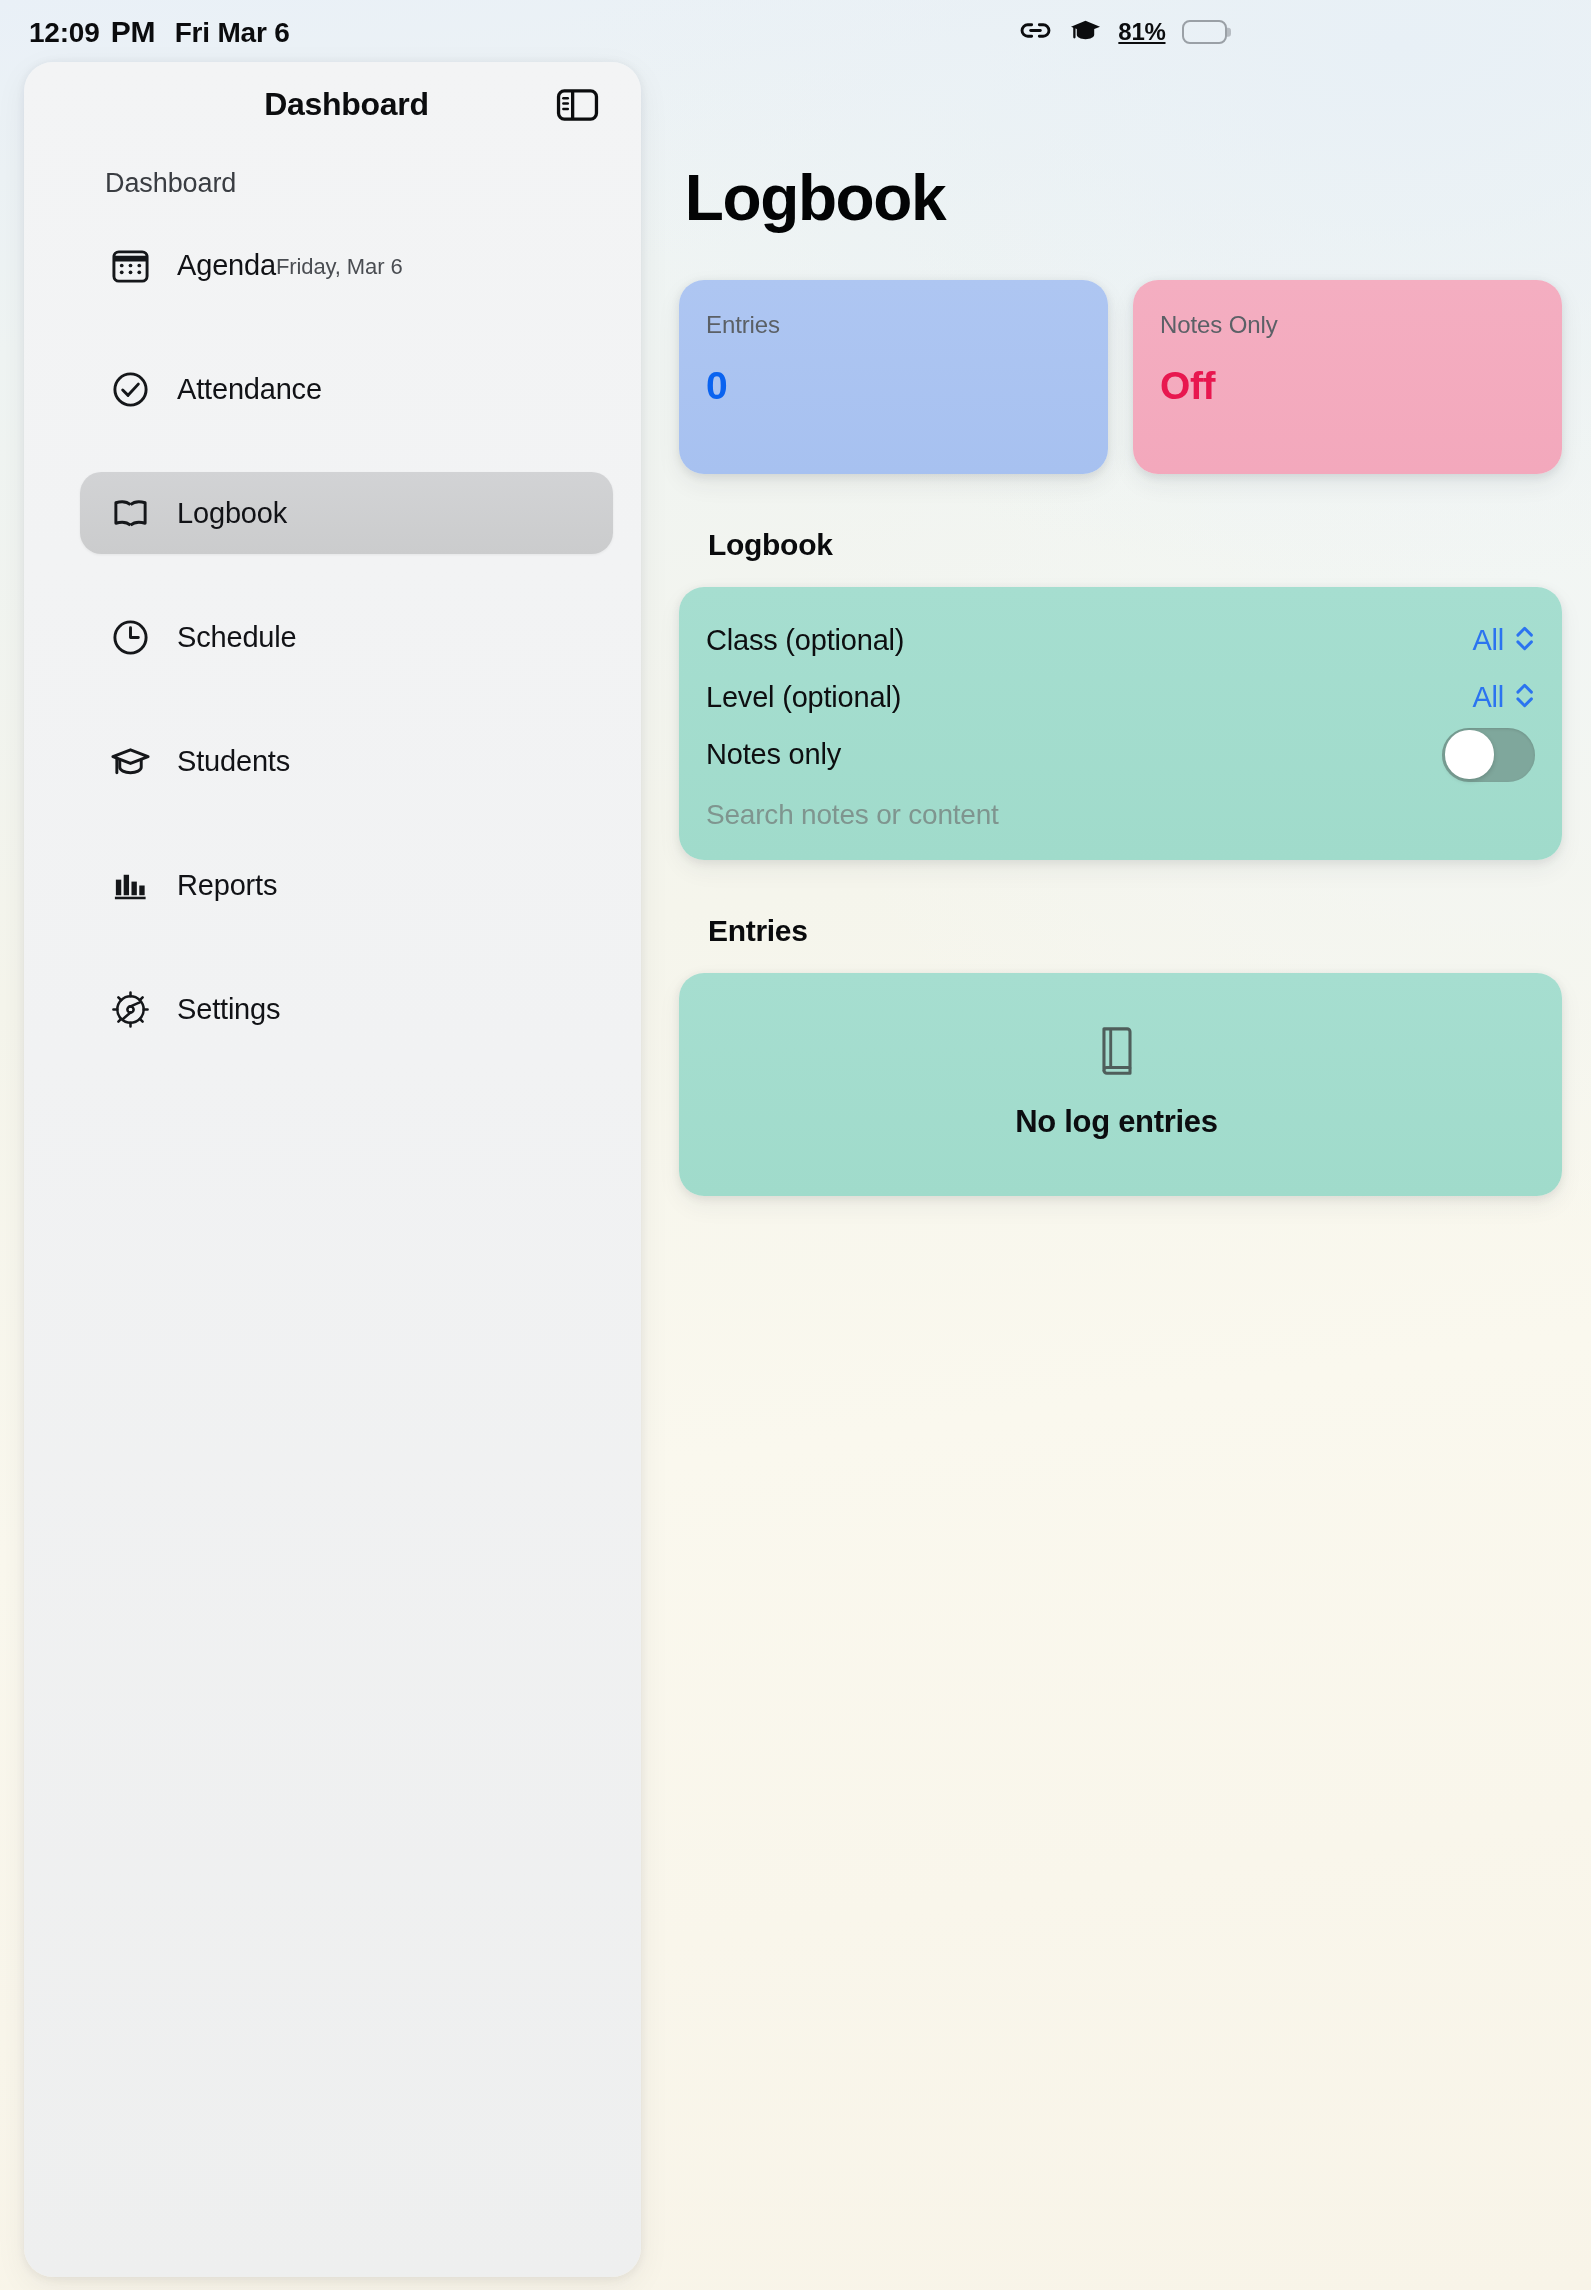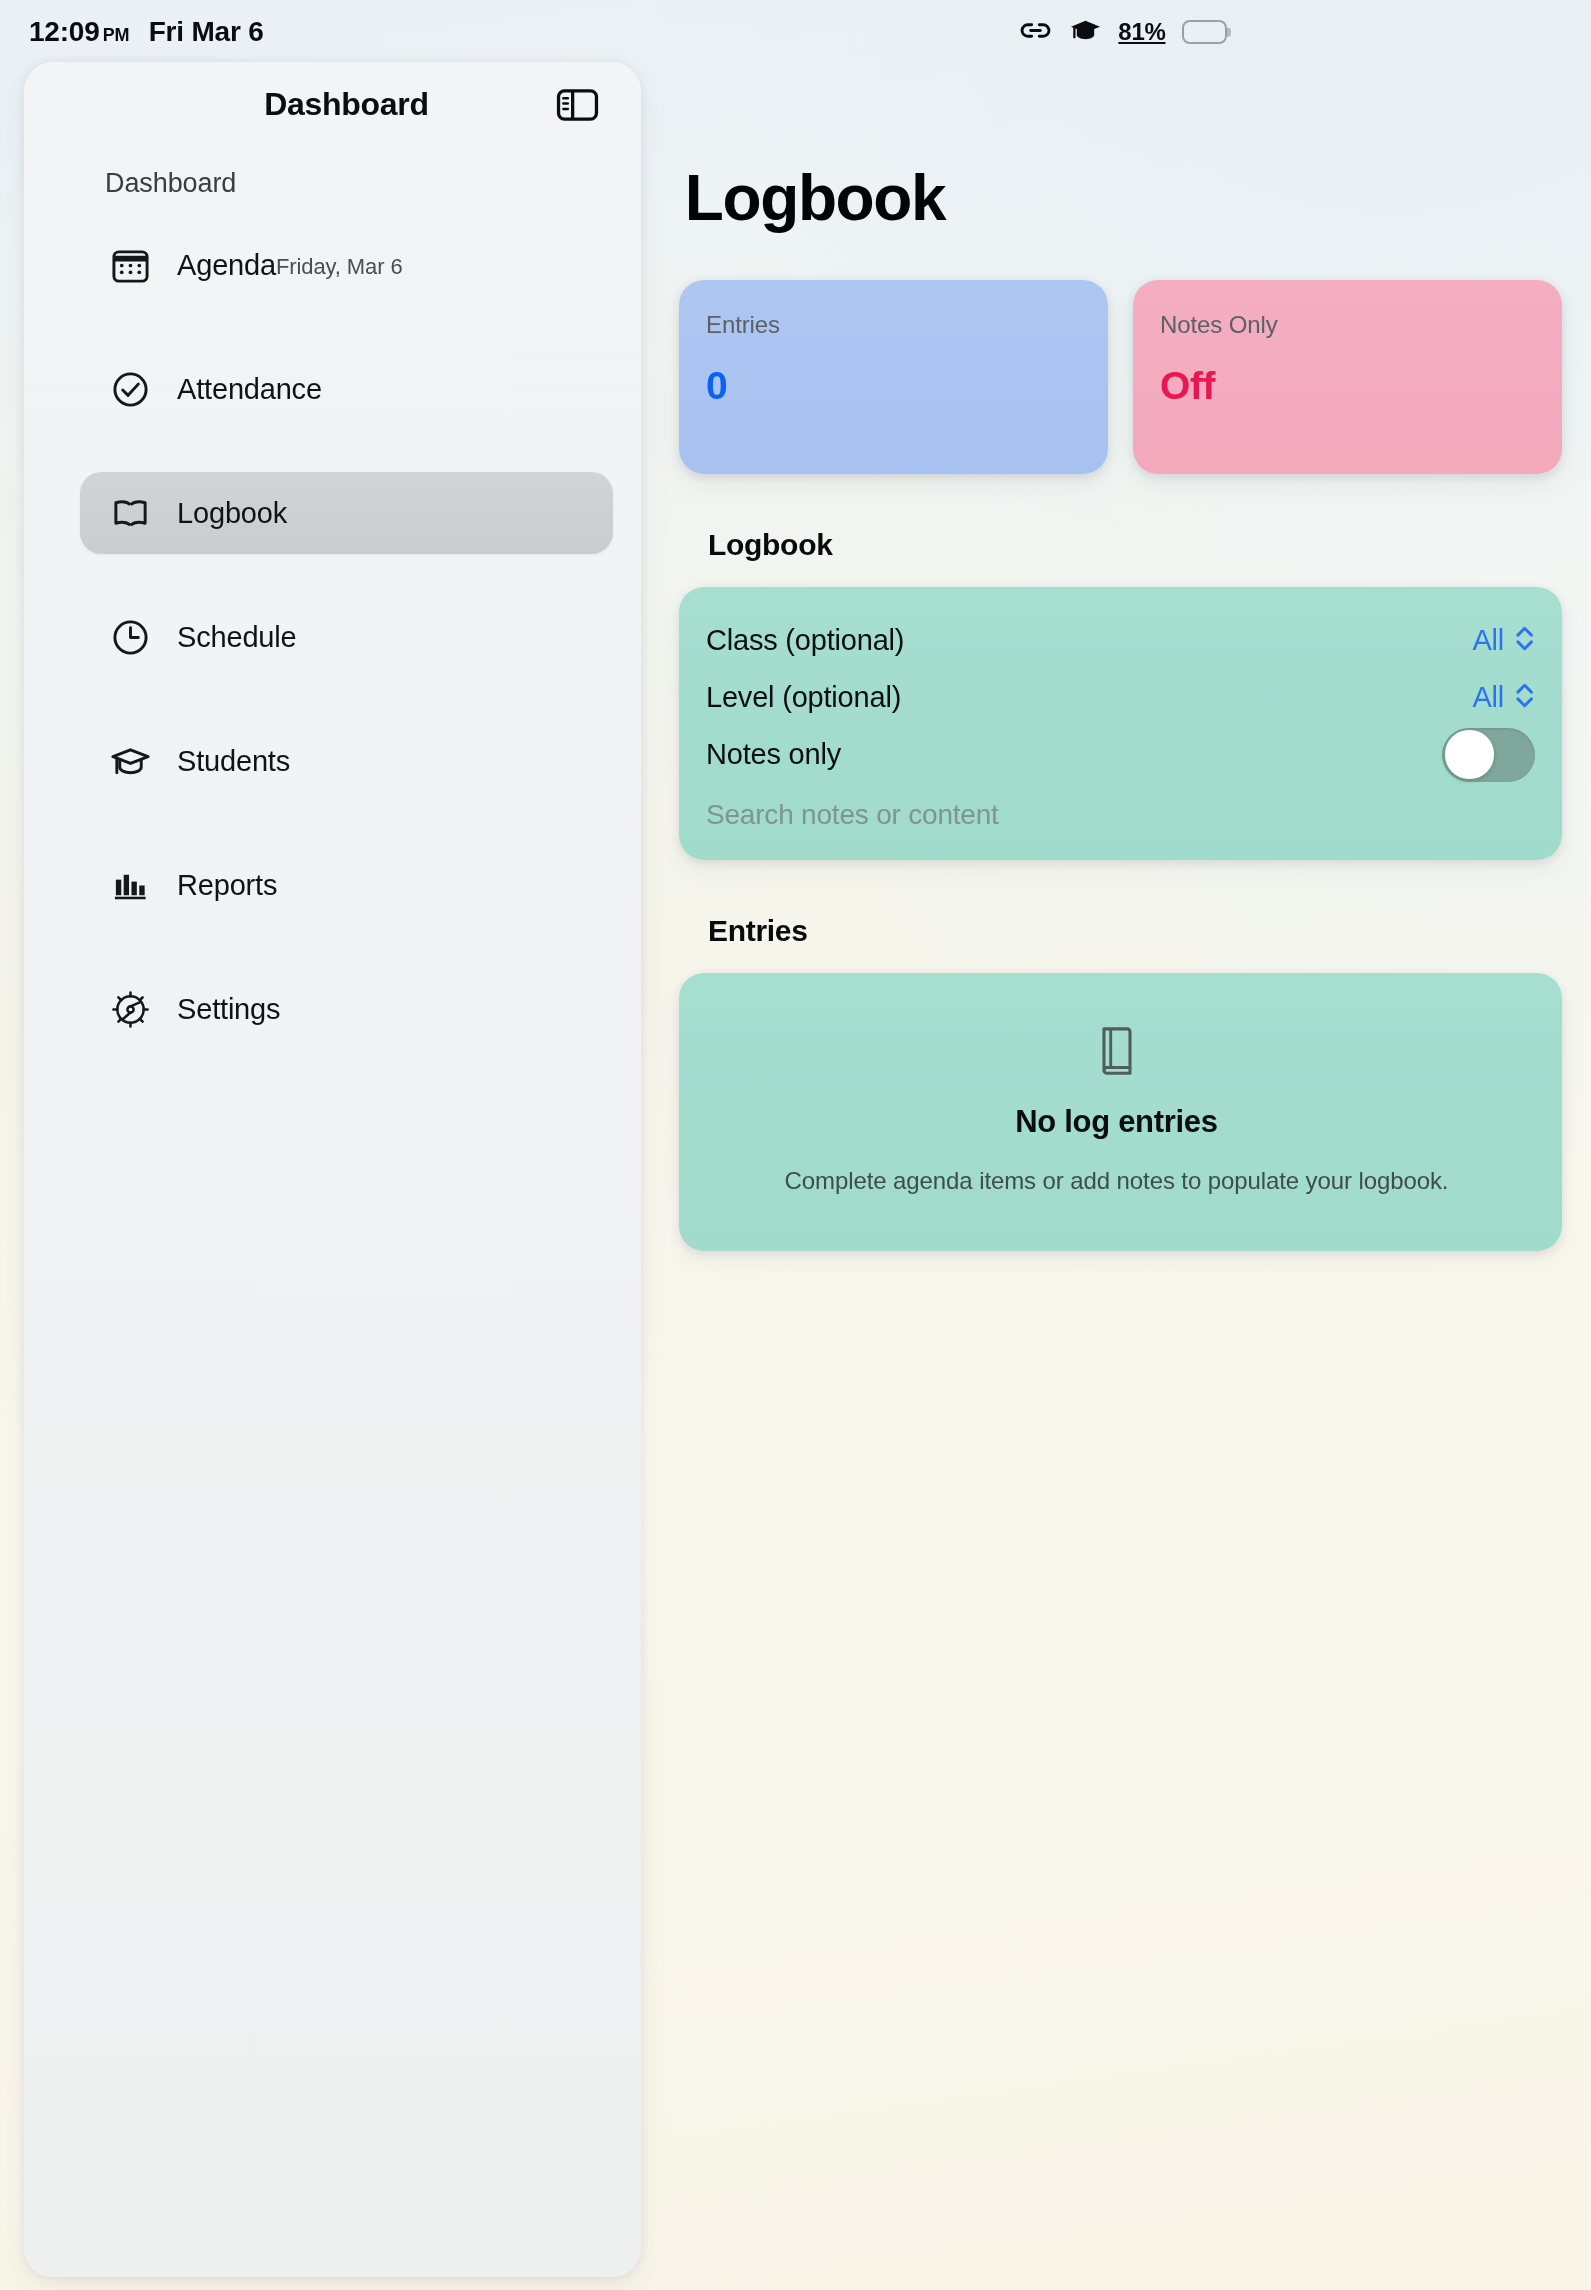--- a/index.html
+++ b/index.html
@@ -31,21 +31,21 @@
   .sb-left {
     display: flex;
     align-items: baseline;
     gap: 19.4px;
     font-size: 28px;
     font-weight: 600;
     color: #0b0c0e;
     letter-spacing: -0.2px;
   }
   .sb-time { display: flex; align-items: baseline; }
-  .sb-ampm { font-size: 18px; margin-left: 3px; }
+  .sb-ampm { font-size: 30px; margin-left: 11px; }
   .sb-right {
     display: flex;
     align-items: center;
     gap: 16.5px;
   }
   .sb-pct {
     font-size: 24px;
     font-weight: 600;
     color: #0b0c0e;
     letter-spacing: -0.3px;
@@ -496,17 +496,16 @@
 
   <div class="panel empty-panel">
     <div class="empty-ico">
       <svg width="45" height="54" viewBox="0 0 46 56">
         <path d="M10 4 H34 a3 3 0 0 1 3 3 V44 H13 a3 3 0 0 0 -3 3 V4 Z" fill="none" stroke="#4f5e5b" stroke-width="3.2" stroke-linejoin="round"></path>
         <path d="M10 47 a3 3 0 0 0 3 3 H37 V44" fill="none" stroke="#4f5e5b" stroke-width="3.2" stroke-linejoin="round"></path>
         <path d="M17 5 V44" fill="none" stroke="#4f5e5b" stroke-width="3"></path>
       </svg>
     </div>
     <div class="empty-title">No log entries</div>
-    <div class="empty-sub">Complete agenda items or add notes to populate your logbook.</div>
   </div>
 
 </div>
 
 
 </body></html>

